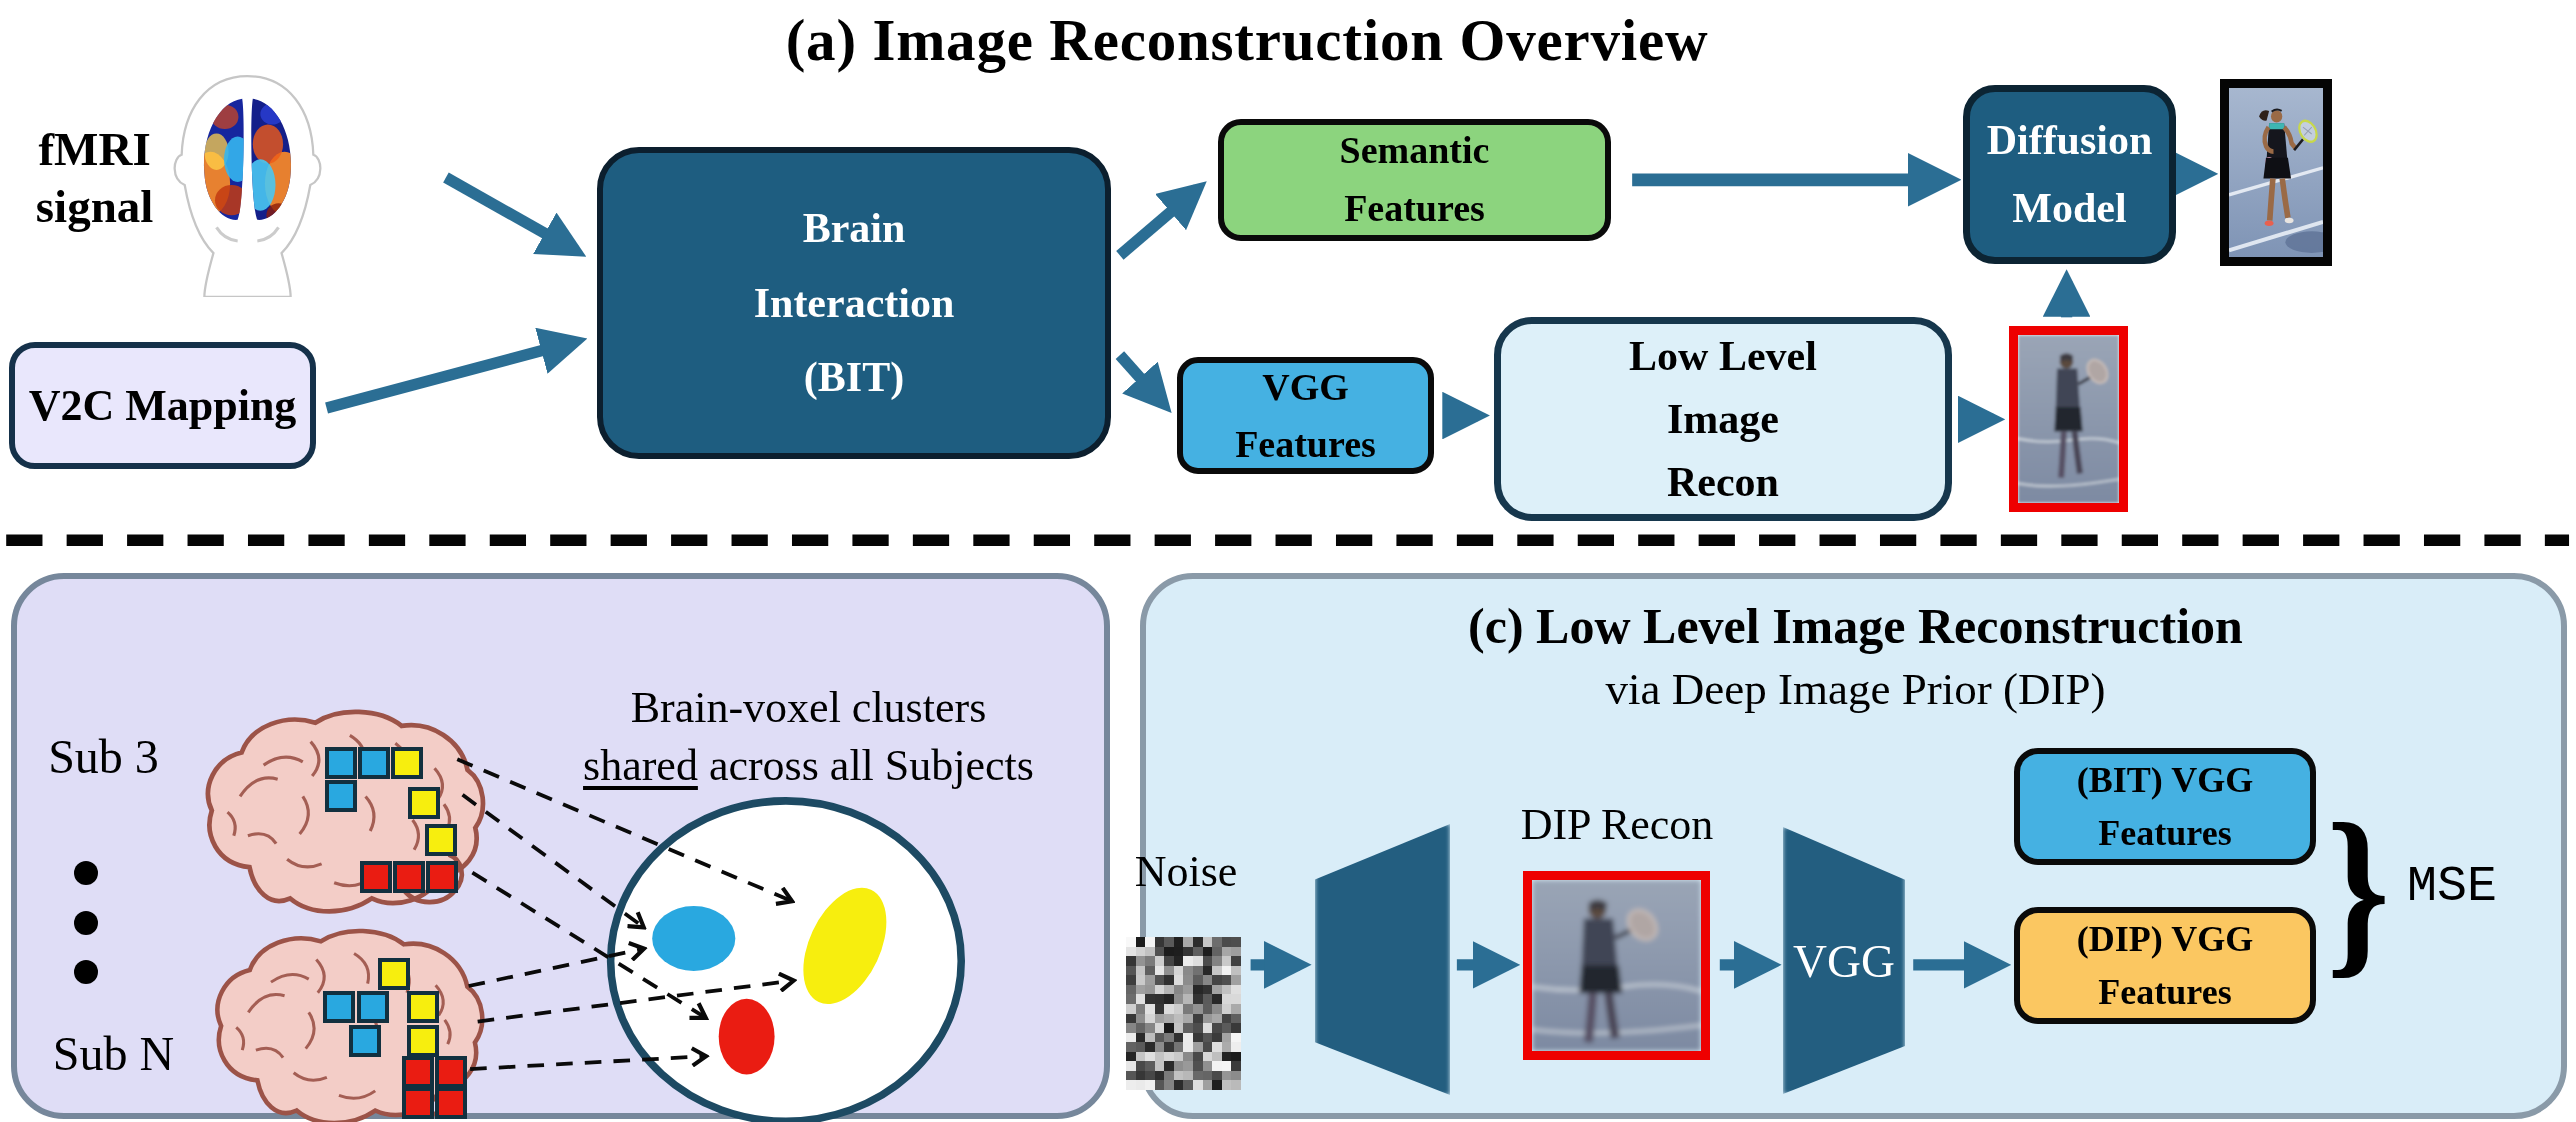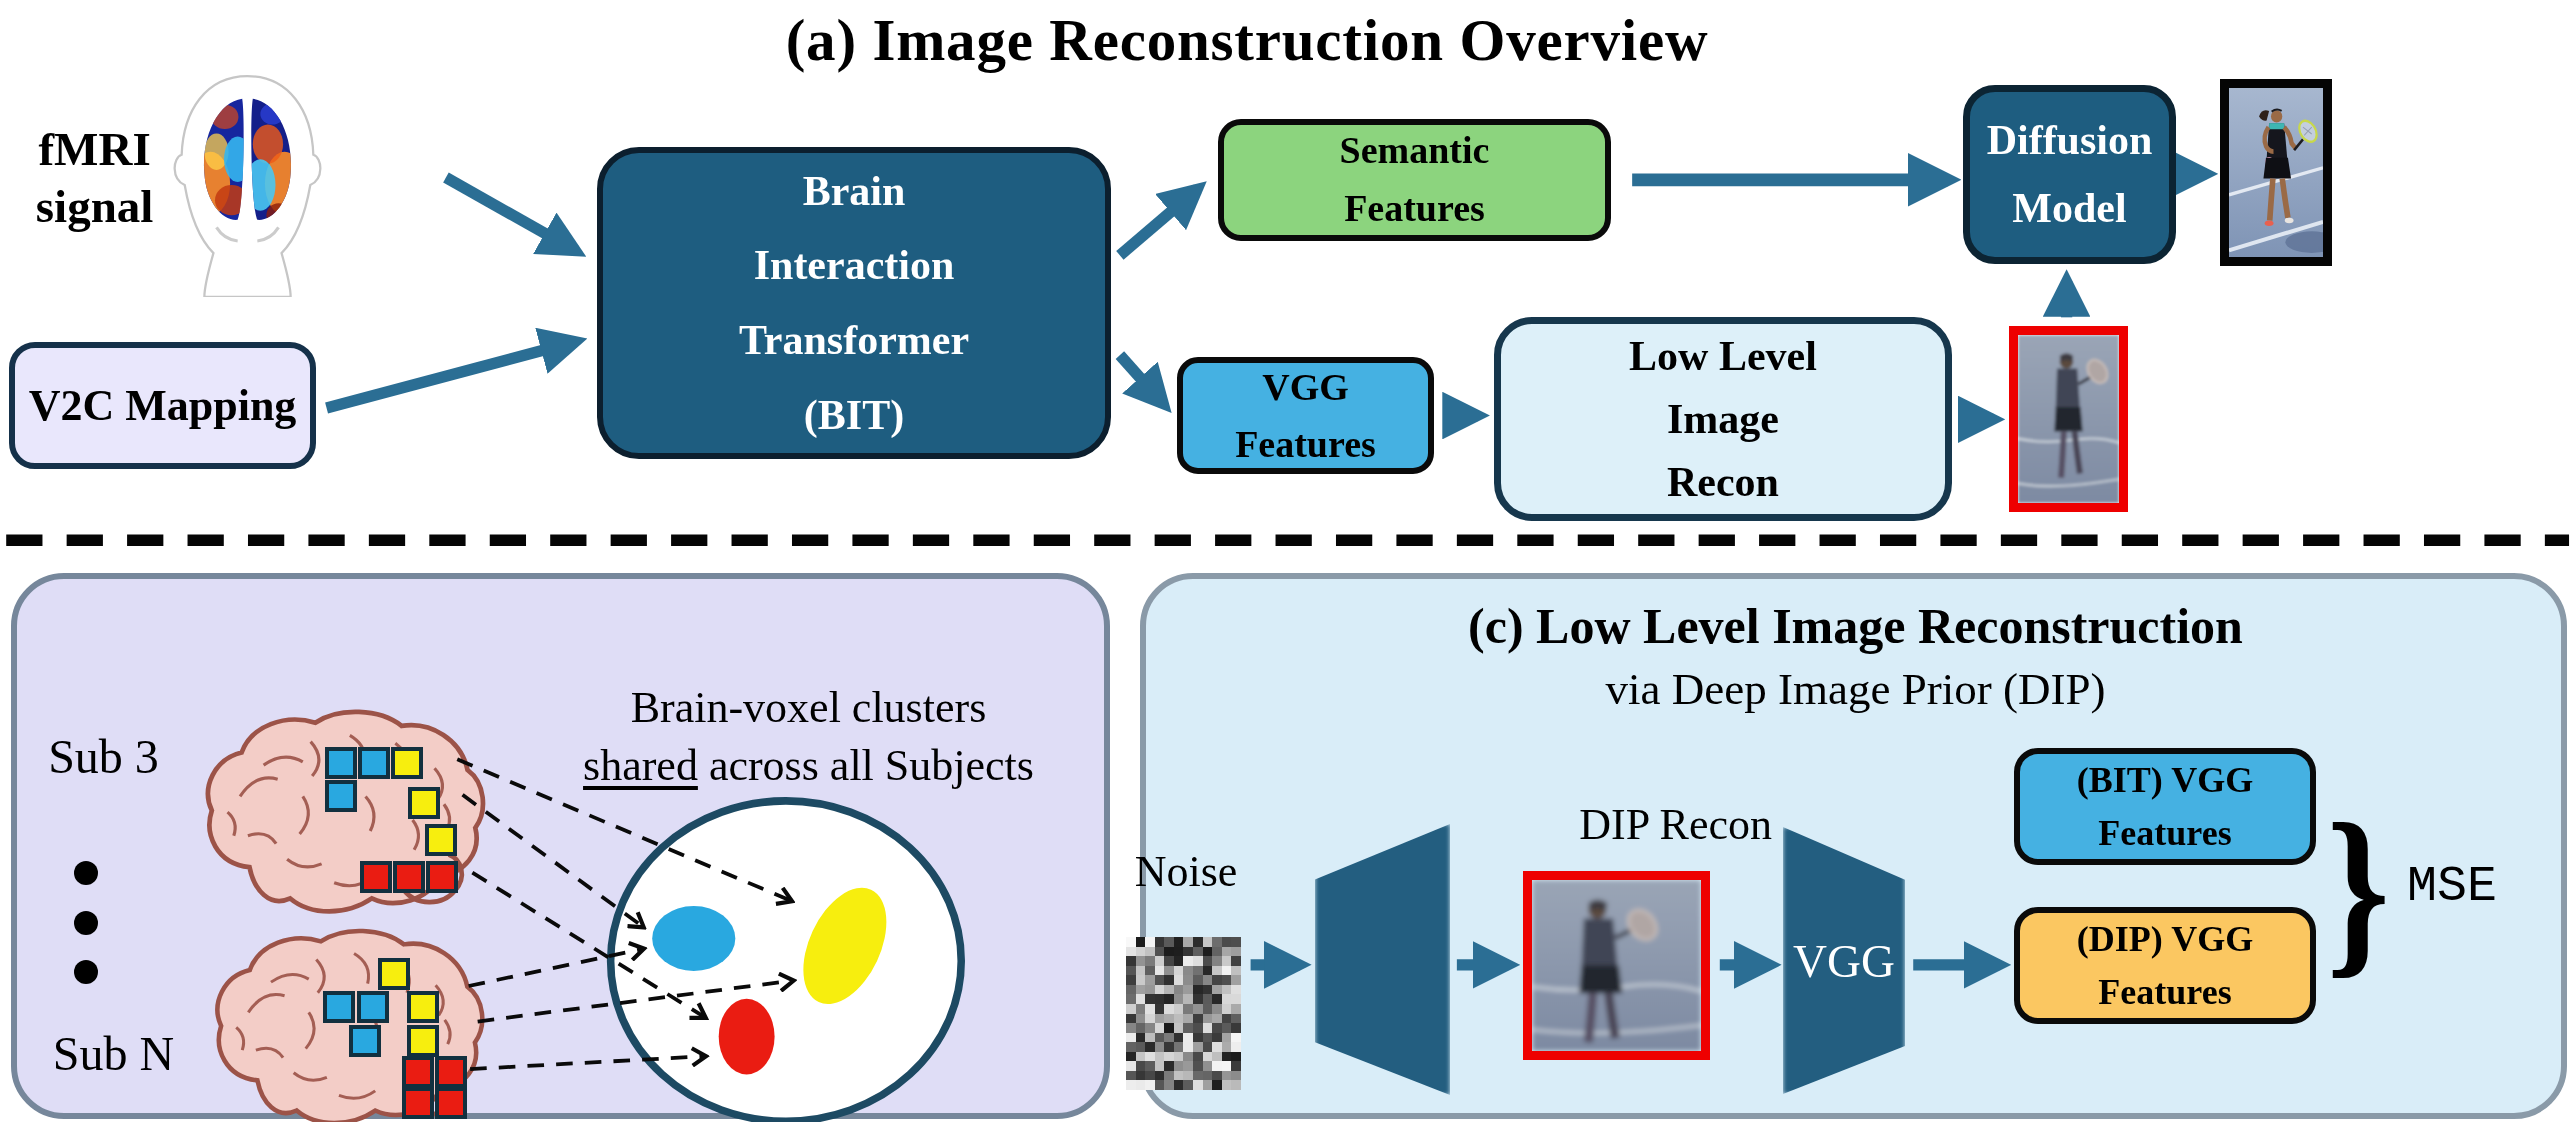--- a/index.html
+++ b/index.html
@@ -56,21 +56,21 @@
   .trap-label{position:absolute;inset:0;display:flex;align-items:center;justify-content:center;filter:none;}
   .dip-trap{left:1315px;top:824px;width:135px;height:271px;
             clip-path:polygon(0 20.5%,100% 0,100% 100%,0 80.5%);}
   .vgg-trap{left:1783px;top:827px;width:122px;height:267px;
             clip-path:polygon(0 0,100% 19.8%,100% 82%,0 100%);}
 
   .voxel{position:absolute;width:32px;height:32px;box-sizing:border-box;border:4.5px solid #12303f;}
   .dot{position:absolute;width:24px;height:24px;border-radius:50%;background:#000;}
   .brace{font-size:189px;font-weight:bold;line-height:1;transform:scaleX(0.85);}
   .mse{font-size:50px;font-family:Liberation Mono, monospace;}
-  .dip-recon-label{left:1462px;top:799px;width:310px;text-align:right;font-size:44px;}
+  .dip-recon-label{left:1462px;top:799px;width:310px;text-align:center;font-size:44px;}
   .noise-label{left:1099px;top:846px;width:174px;text-align:center;font-size:44px;}
   .under{text-decoration:underline;text-underline-offset:6px;text-decoration-thickness:3.8px;}
 </style>
 </head>
 <body>
 
 <div class="canvas">
 
   <div class="abs panel-b"></div>
   <div class="abs panel-c"></div>
@@ -228,21 +228,20 @@
     <div>signal</div>
   </div>
 
   <div class="abs ctr box v2c-box" style="z-index:5">
     <span>V2C Mapping</span>
   </div>
 
   <div class="abs ctr col box bit-box" style="z-index:5">
     <div>Brain</div>
     <div>Interaction</div>
-    <div>Transformer</div>
     <div>(BIT)</div>
   </div>
 
   <div class="abs ctr col box semantic-box" style="z-index:5">
     <div>Semantic</div>
     <div>Features</div>
   </div>
 
   <div class="abs ctr col box vggfeat-box" style="z-index:5">
     <div>VGG</div>

